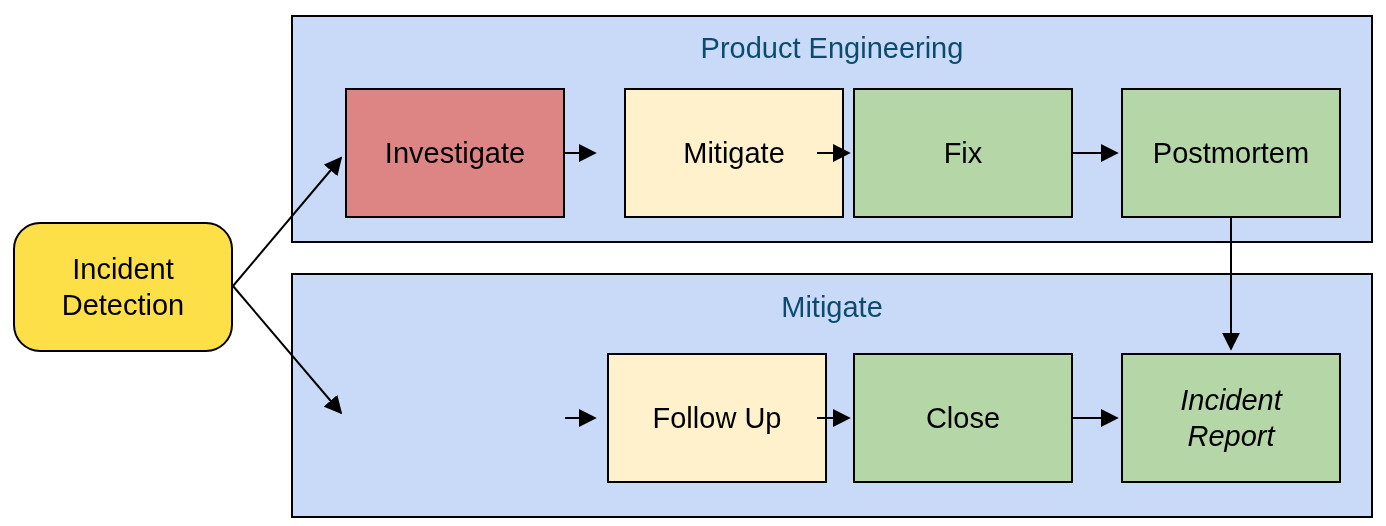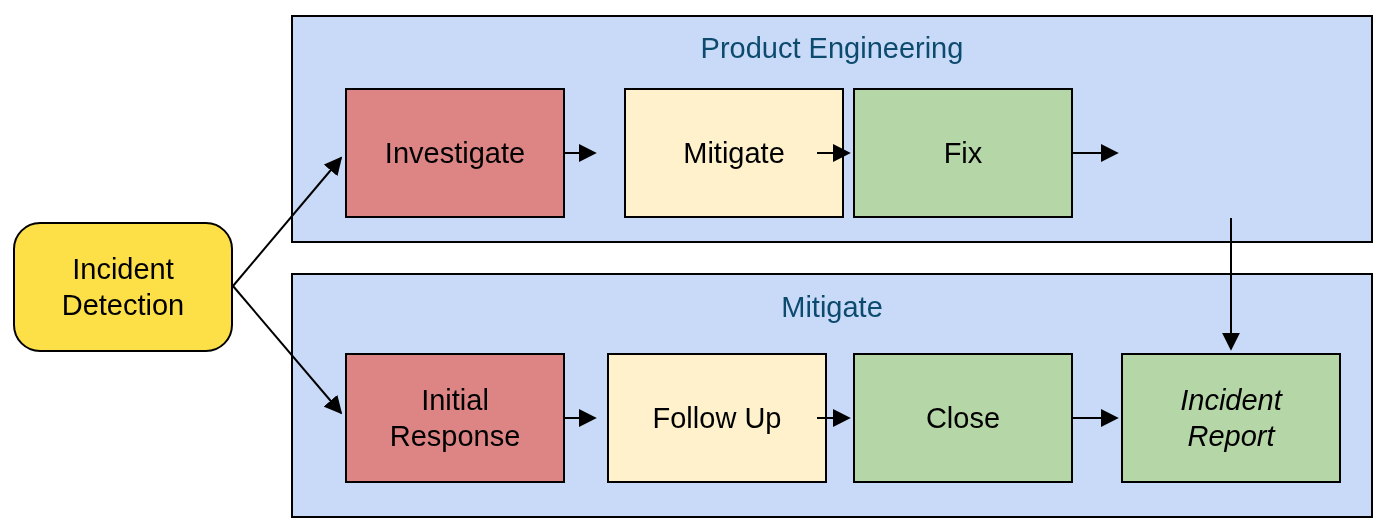--- a/index.html
+++ b/index.html
@@ -77,24 +77,24 @@
 
   <div class="node" style="left: 345px; top: 88px; background-color: rgb(221, 132, 132);">
     <span>Investigate</span>
   </div>
   <div class="node" style="left: 624px; top: 88px; background-color: rgb(254, 241, 203);">
     <span>Mitigate</span>
   </div>
   <div class="node" style="left: 853px; top: 88px; background-color: rgb(181, 214, 166);">
     <span>Fix</span>
   </div>
+  <div class="node" style="left: 1121px; top: 88px; background-color: rgb(181, 214, 166);">
+    <span>Postmortem</span>
+  </div>
 
-  <div class="node" style="left: 345px; top: 353px; background-color: rgb(221, 132, 132);">
-    <span>Initial Response</span>
-  </div>
   <div class="node" style="left: 599px; top: 353px; background-color: rgb(254, 241, 203); margin-left: 8px;">
     <span>Follow Up</span>
   </div>
   <div class="node" style="left: 853px; top: 353px; background-color: rgb(181, 214, 166);">
     <span>Close</span>
   </div>
   <div class="node" style="left: 1121px; top: 353px; background-color: rgb(181, 214, 166); font-style: italic;">
     <span>Incident Report</span>
   </div>
 

